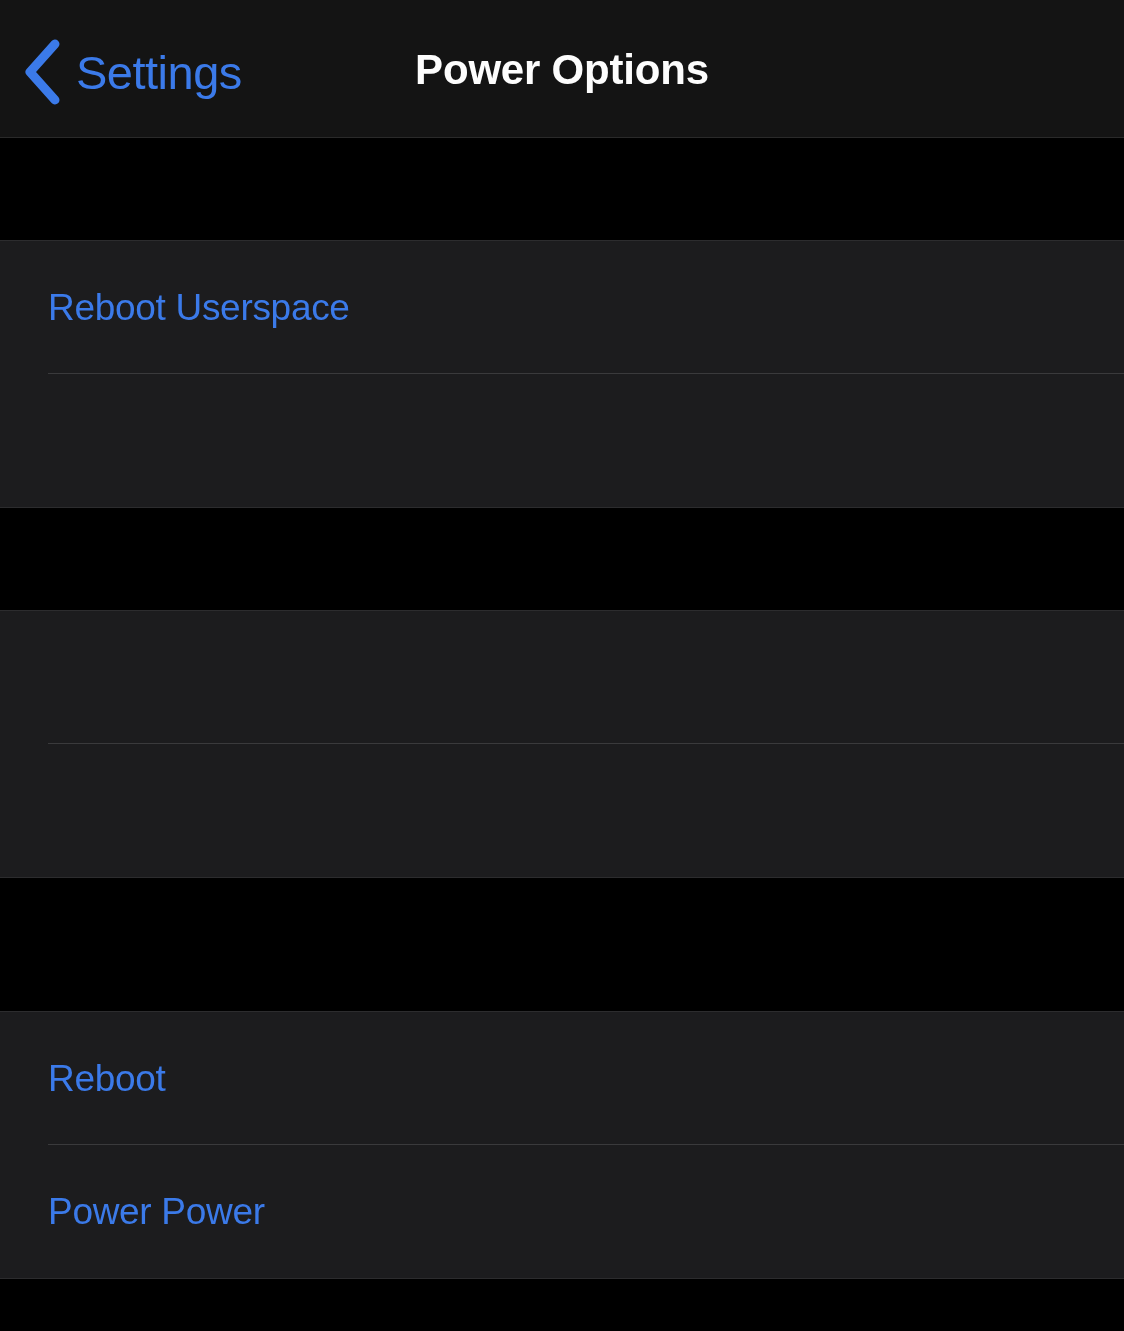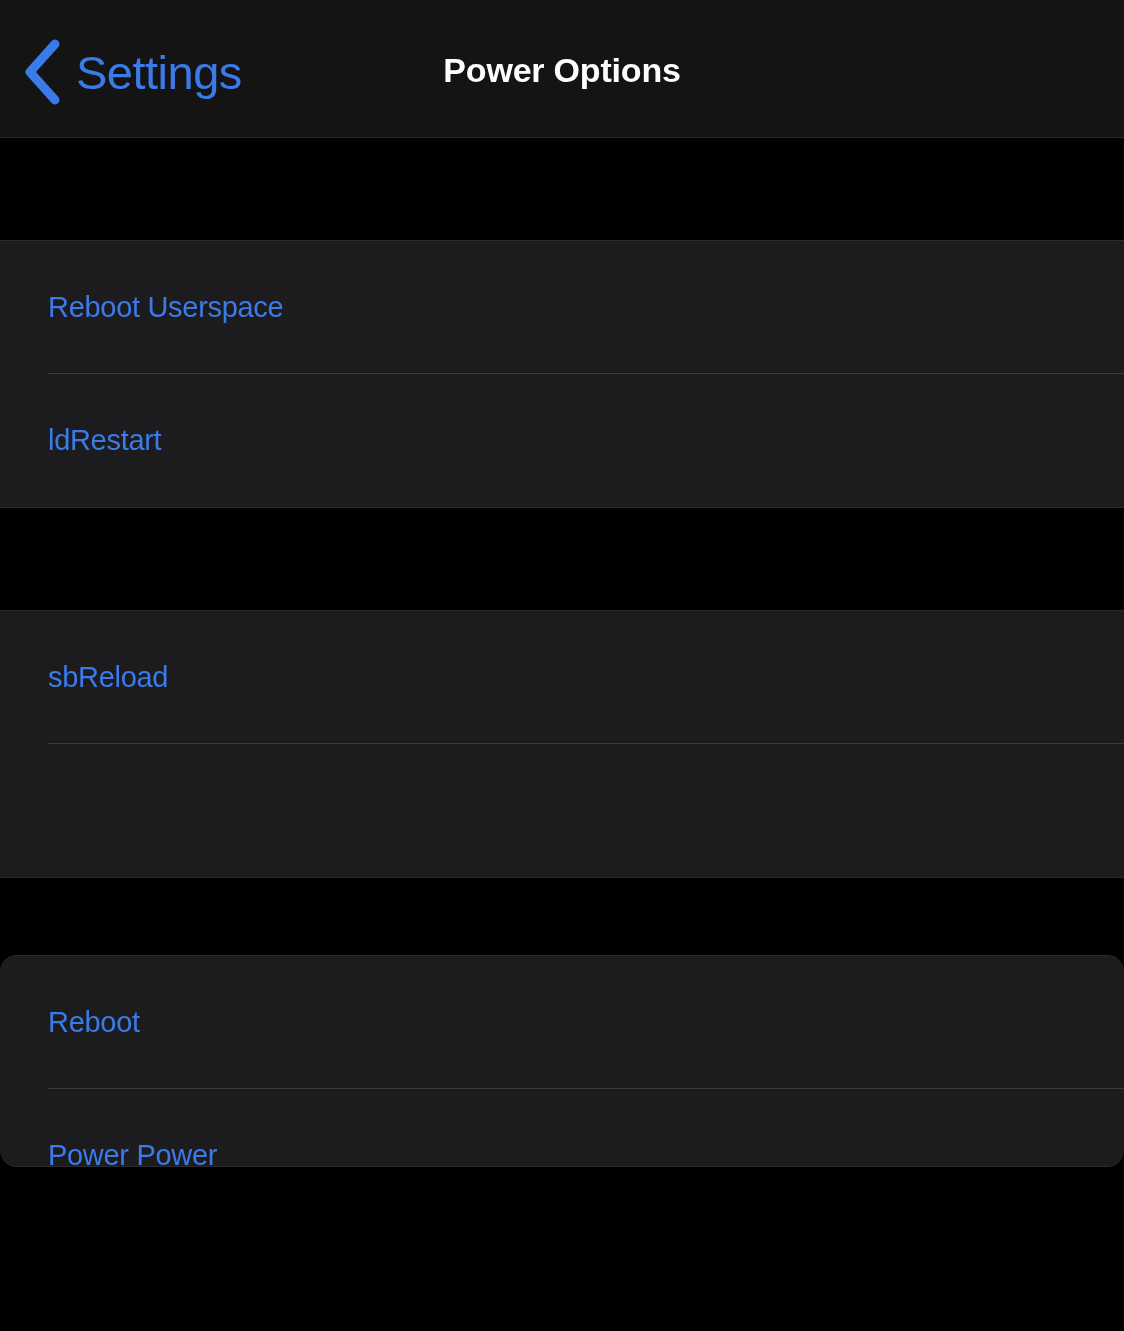--- a/index.html
+++ b/index.html
@@ -55,21 +55,21 @@
     letter-spacing: -0.5px;
     white-space: nowrap;
   }
   .nav-title {
     position: absolute;
     left: 0;
     top: 40px;
     width: 1124px;
     text-align: center;
     color: #fdfdfd;
-    font-size: 34px;
+    font-size: 42px;
     font-weight: bold;
     letter-spacing: -0.2px;
     line-height: 60px;
     transform: translateX(0px);
   }
 
   
   .table {
     position: absolute;
     left: 0;
@@ -82,34 +82,34 @@
     position: absolute;
     left: 0;
     width: 1124px;
     background: #1c1c1e;
     box-sizing: border-box;
     border-top: 1px solid #2c2c2e;
     border-bottom: 1px solid #2c2c2e;
   }
   .group.g1 { top: 102px; height: 268px; }
   .group.g2 { top: 472px; height: 268px; }
-  .group.g3 { top: 817px; height: 212px; border-radius: 17px; }
+  .group.g3 { top: 873px; height: 268px; }
 
   .row {
     position: relative;
     height: 133px;
     display: flex;
     align-items: center;
     padding-left: 48px;
     box-sizing: border-box;
     cursor: pointer;
   }
   .row-label {
     color: #3b7ae9;
-    font-size: 29px;
+    font-size: 37px;
     line-height: 1;
     letter-spacing: -0.3px;
     white-space: nowrap;
   }
   .separator {
     position: absolute;
     left: 48px;
     right: 0;
     bottom: 0;
     height: 1px;
@@ -131,28 +131,24 @@
     <div class="nav-title">Power Options</div>
   </div>
 
   <div class="table">
 
     <div class="group g1">
       <div class="row">
         <span class="row-label">Reboot Userspace</span>
         <div class="separator"></div>
       </div>
-      <div class="row">
-        <span class="row-label">ldRestart</span>
-      </div>
     </div>
 
     <div class="group g2">
       <div class="row">
-        <span class="row-label">sbReload</span>
         <div class="separator"></div>
       </div>
     </div>
 
     <div class="group g3">
       <div class="row">
         <span class="row-label">Reboot</span>
         <div class="separator"></div>
       </div>
       <div class="row">

